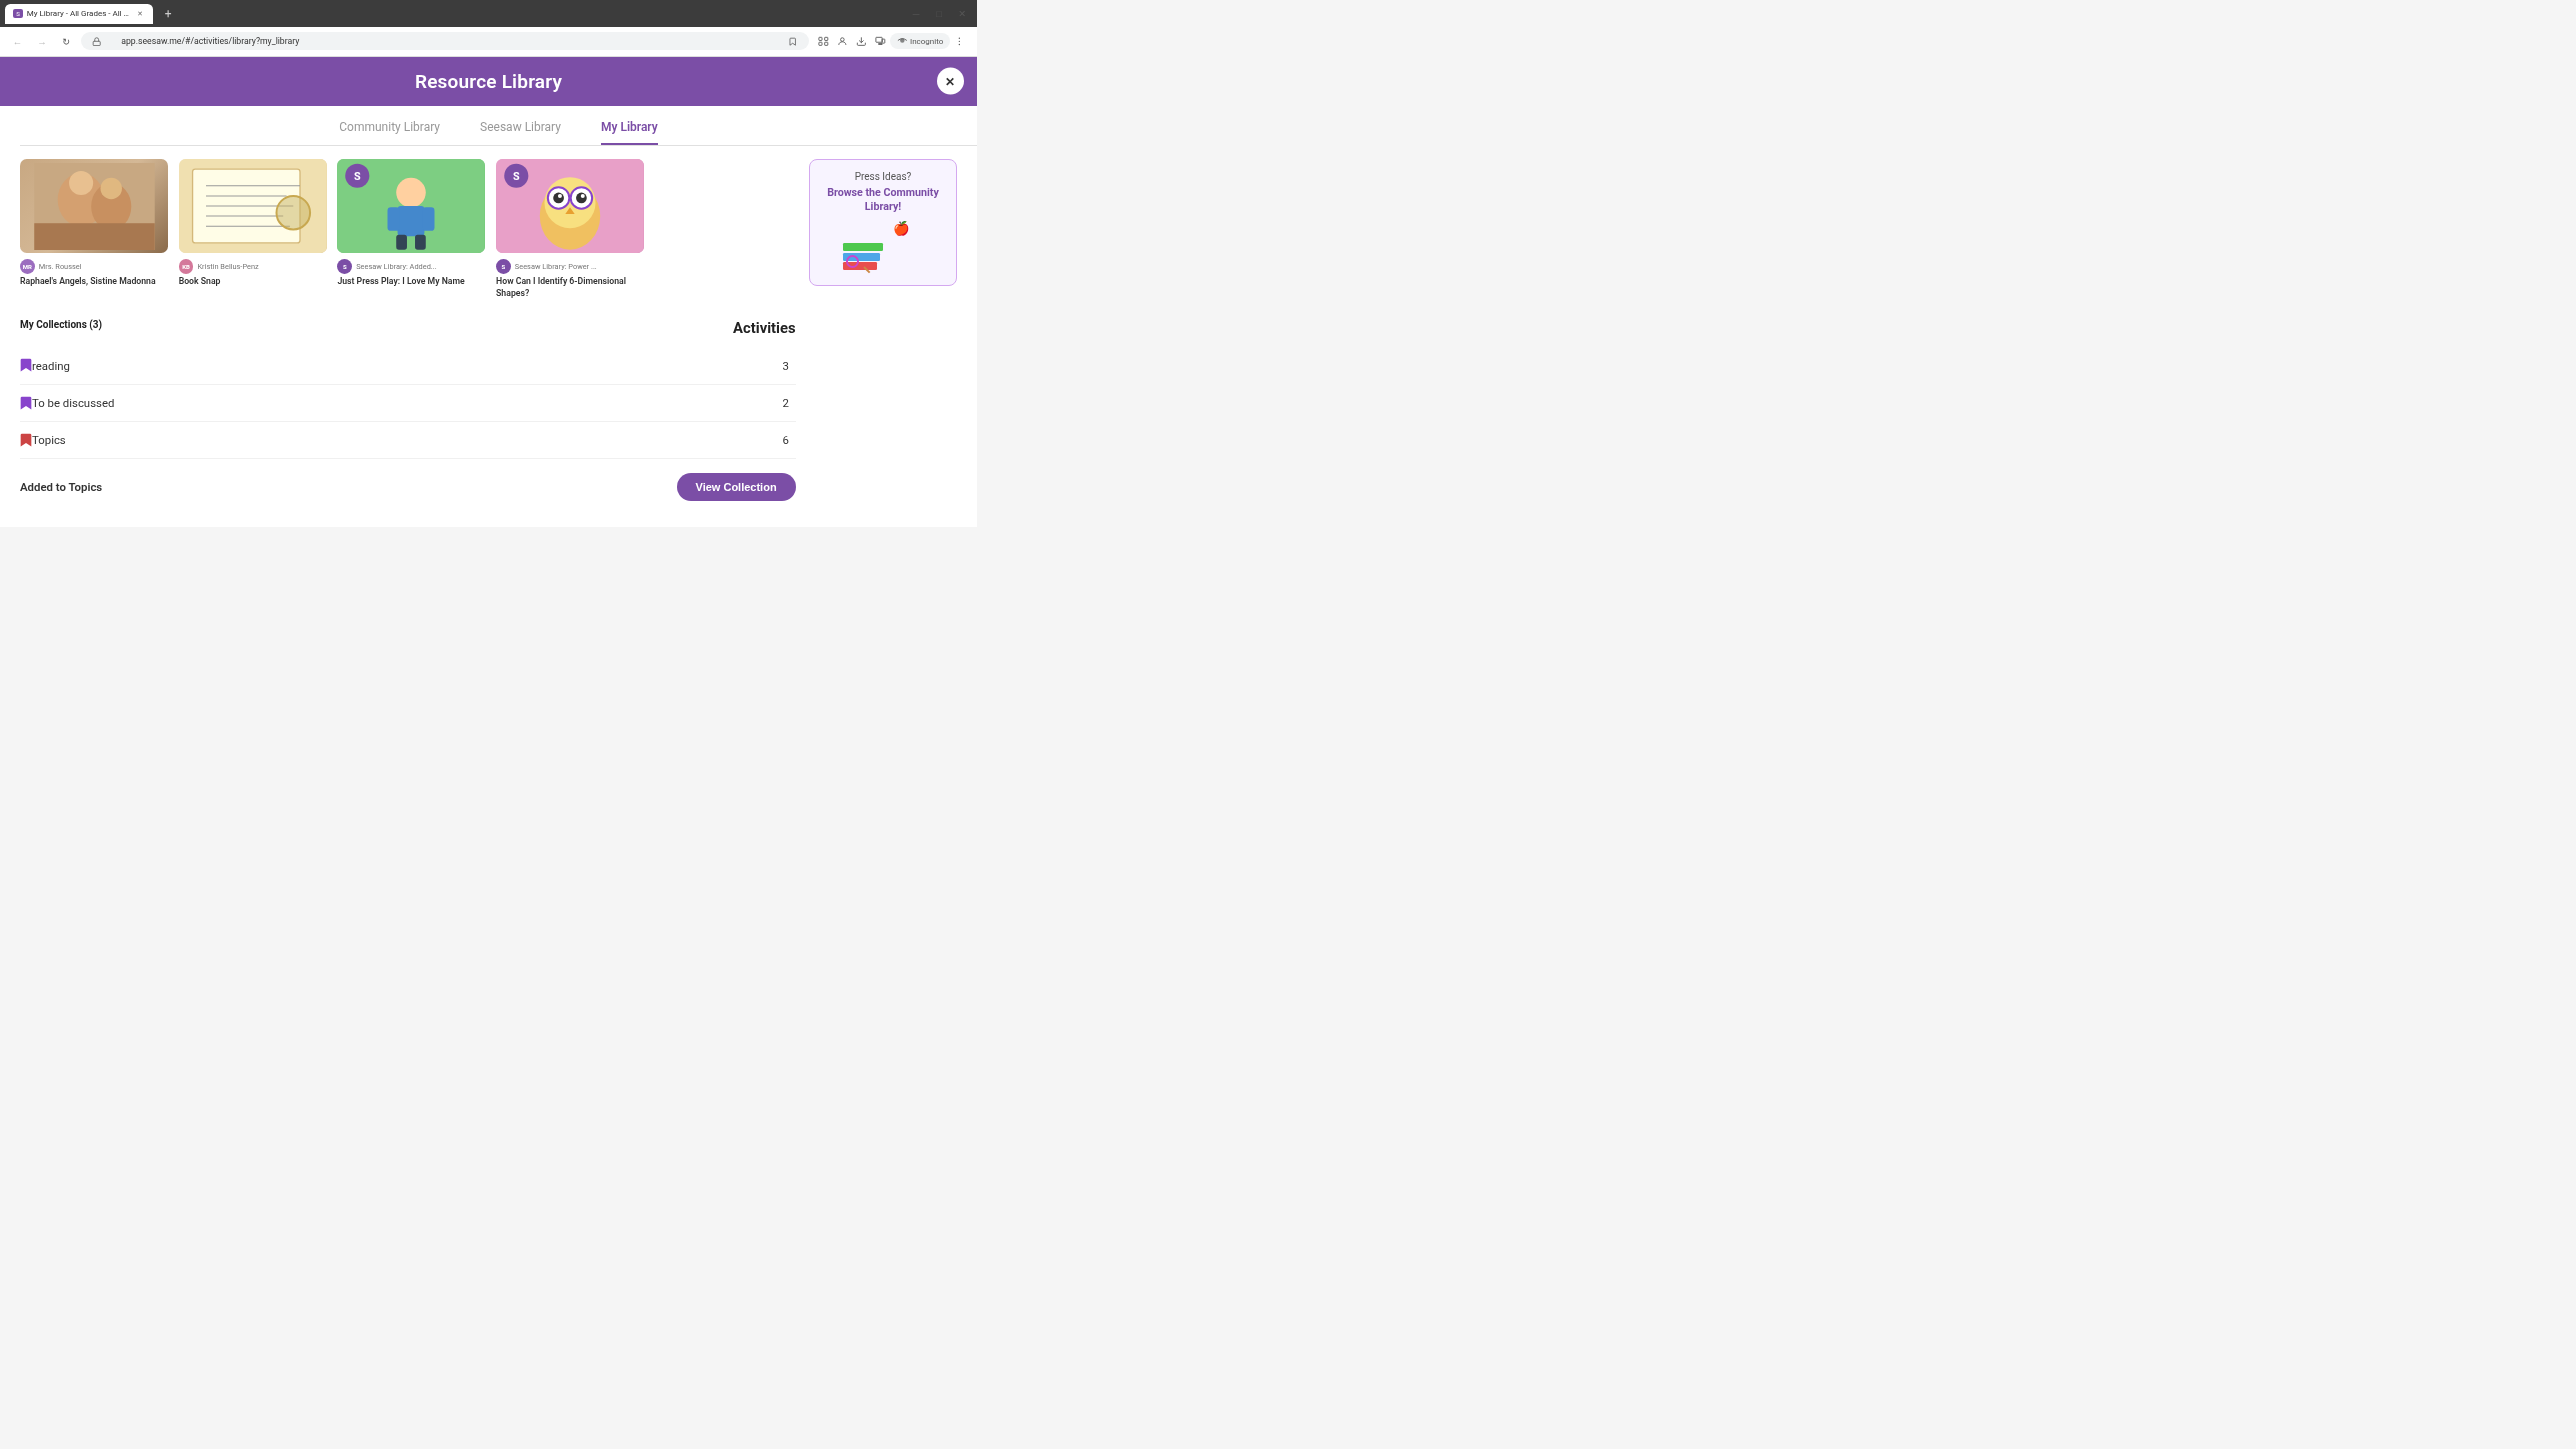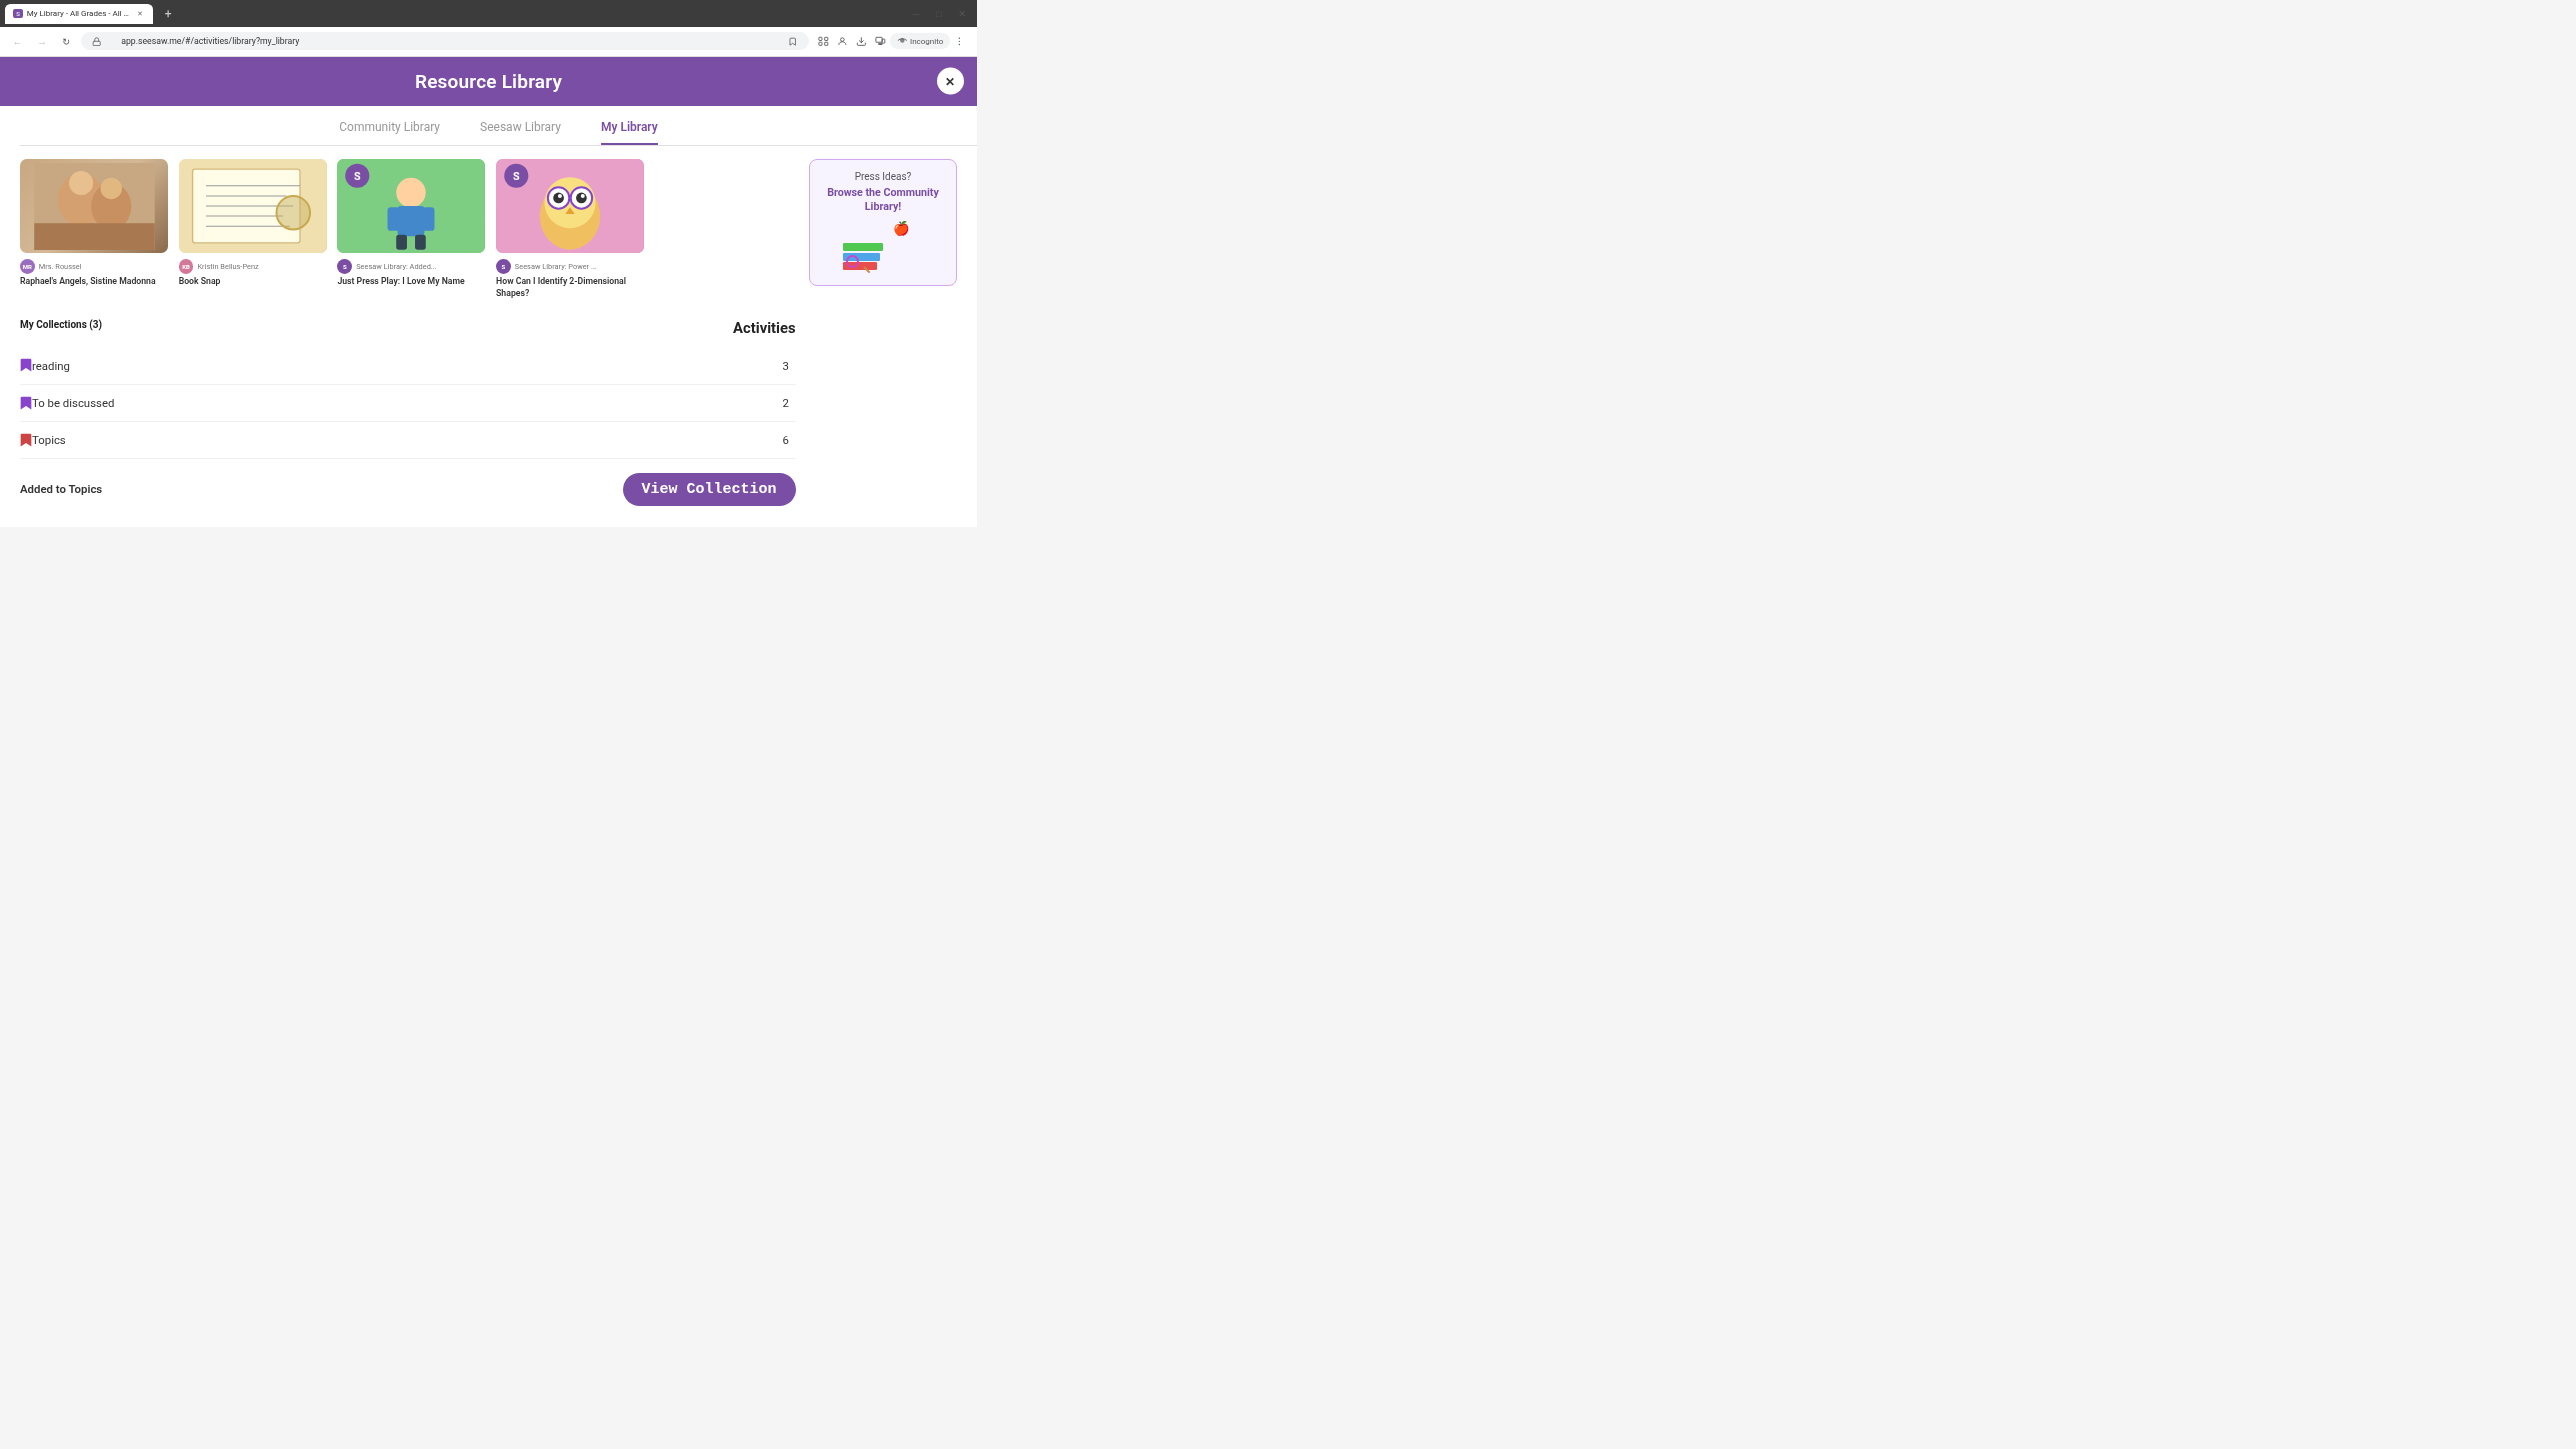--- a/index.html
+++ b/index.html
@@ -302,24 +302,23 @@
       font-size: 11.4px;
       font-weight: 600;
       color: #333;
     }
     .view-collection-btn {
       background: #7b4ea6;
       color: white;
       border: none;
       border-radius: 17px;
       padding: 8px 19px;
-      font-size: 15px;
+      font-size: 11px;
       font-weight: 600;
       cursor: pointer;
-      font-family: Liberation Mono, monospace;
     }
 
     
     .sidebar {
       width: 148px;
       flex-shrink: 0;
     }
     .need-ideas-card {
       background: #f8f4ff;
       border: 1.3px solid #d4a8f0;
@@ -597,21 +596,21 @@
 
                 <circle cx="30" cy="25" r="18" fill="#7b4ea6"></circle>
                 <text x="30" y="31" text-anchor="middle" fill="white" font-size="16" font-weight="bold">S</text>
               </svg>
             </div>
           </div>
           <div class="card-author">
             <div class="seesaw-badge">S</div>
             <span>Seesaw Library: Power ...</span>
           </div>
-          <div class="card-title">How Can I Identify 2-Dimensional Shapes?</div>
+          <div class="card-title">How Can I Identify 6-Dimensional Shapes?</div>
         </div>
 
       </div>
 
       <div class="collections-section">
         <div class="collections-header">
           <div class="collections-title">My Collections (3)</div>
           <div class="activities-col-header">Activities</div>
         </div>
 

